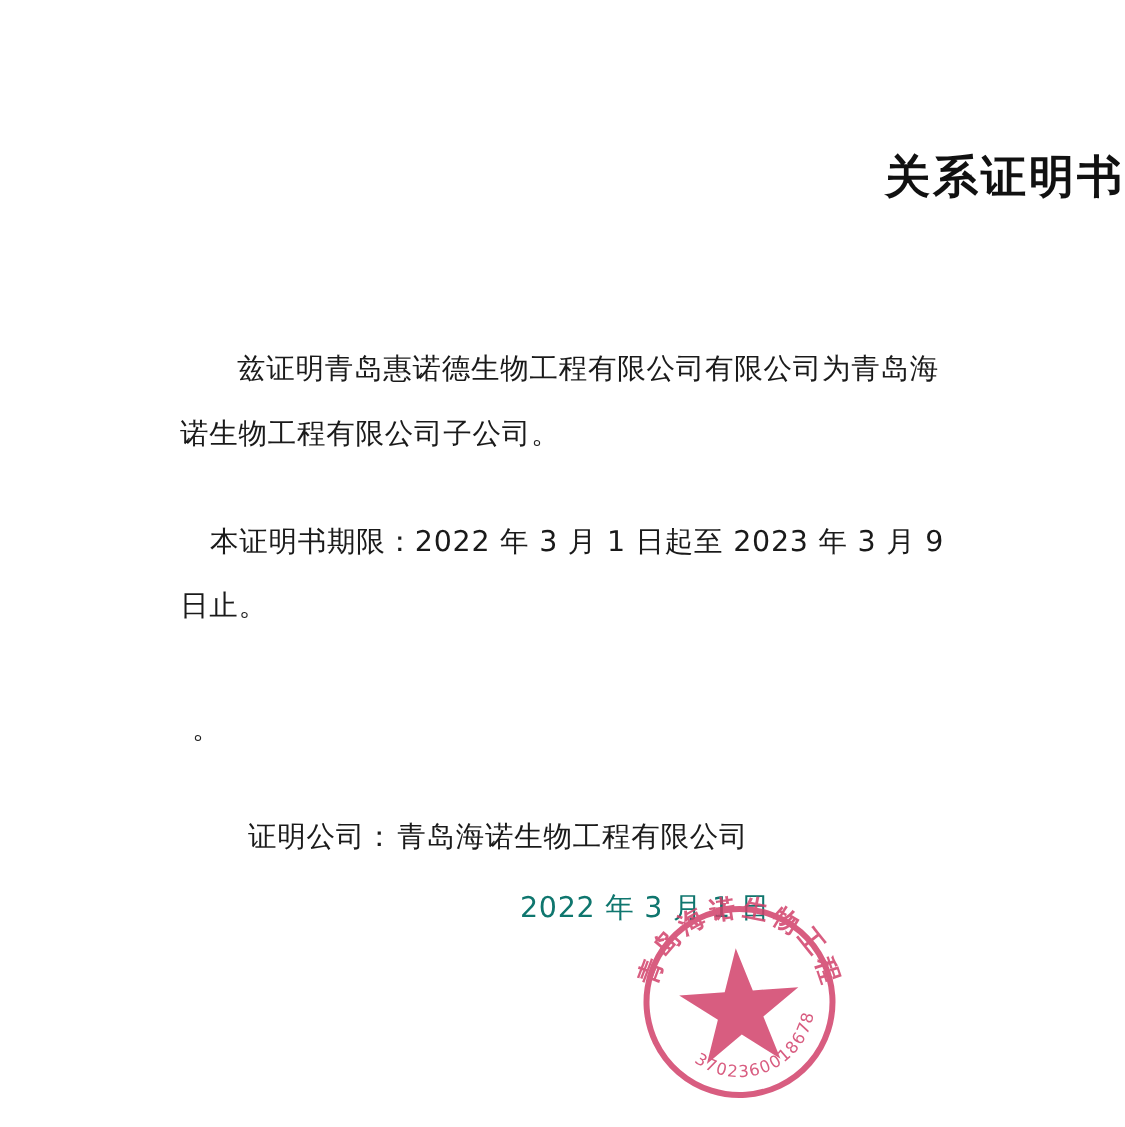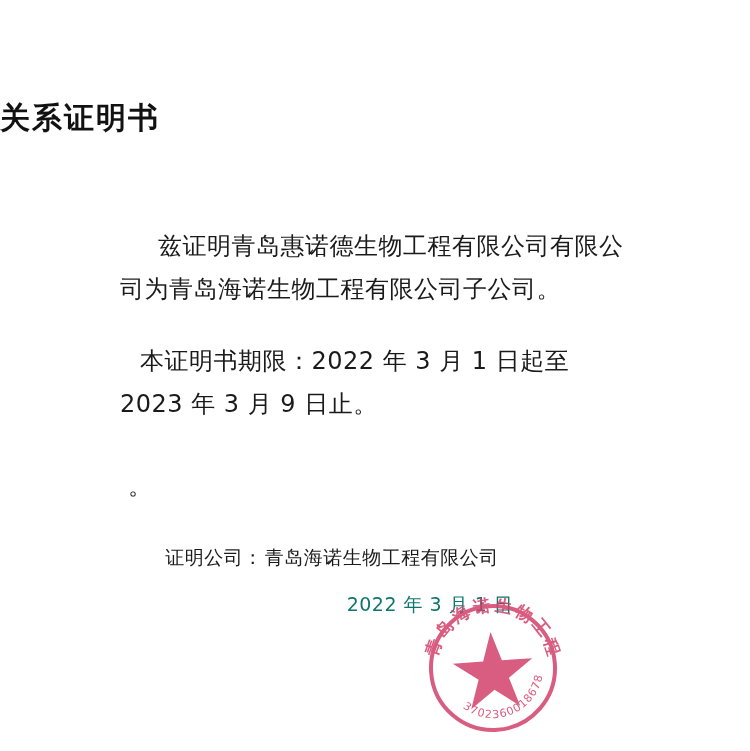--- a/index.html
+++ b/index.html
@@ -19,31 +19,31 @@
     position: relative;
     width: 750px;
     height: 751px;
     background: #fff;
   }
   .doc-title {
     position: absolute;
     top: 98px;
     left: 0;
     width: 750px;
-    text-align: left;
+    text-align: right;
     font-size: 30px;
     font-weight: bold;
     letter-spacing: 2px;
     color: #111;
   }
   .body-block {
     position: absolute;
     left: 120px;
     width: 520px;
-    font-size: 24px;
+    font-size: 19px;
     line-height: 43px;
     color: #1a1a1a;
     letter-spacing: 0.5px;
   }
   .para-1 { top: 225px; text-indent: 38px; }
   .para-2 { top: 340px; text-indent: 20px; }
   .para-3 { top: 465px; text-indent: 0px; padding-left: 8px; }
 
   .sign-company {
     position: absolute;

